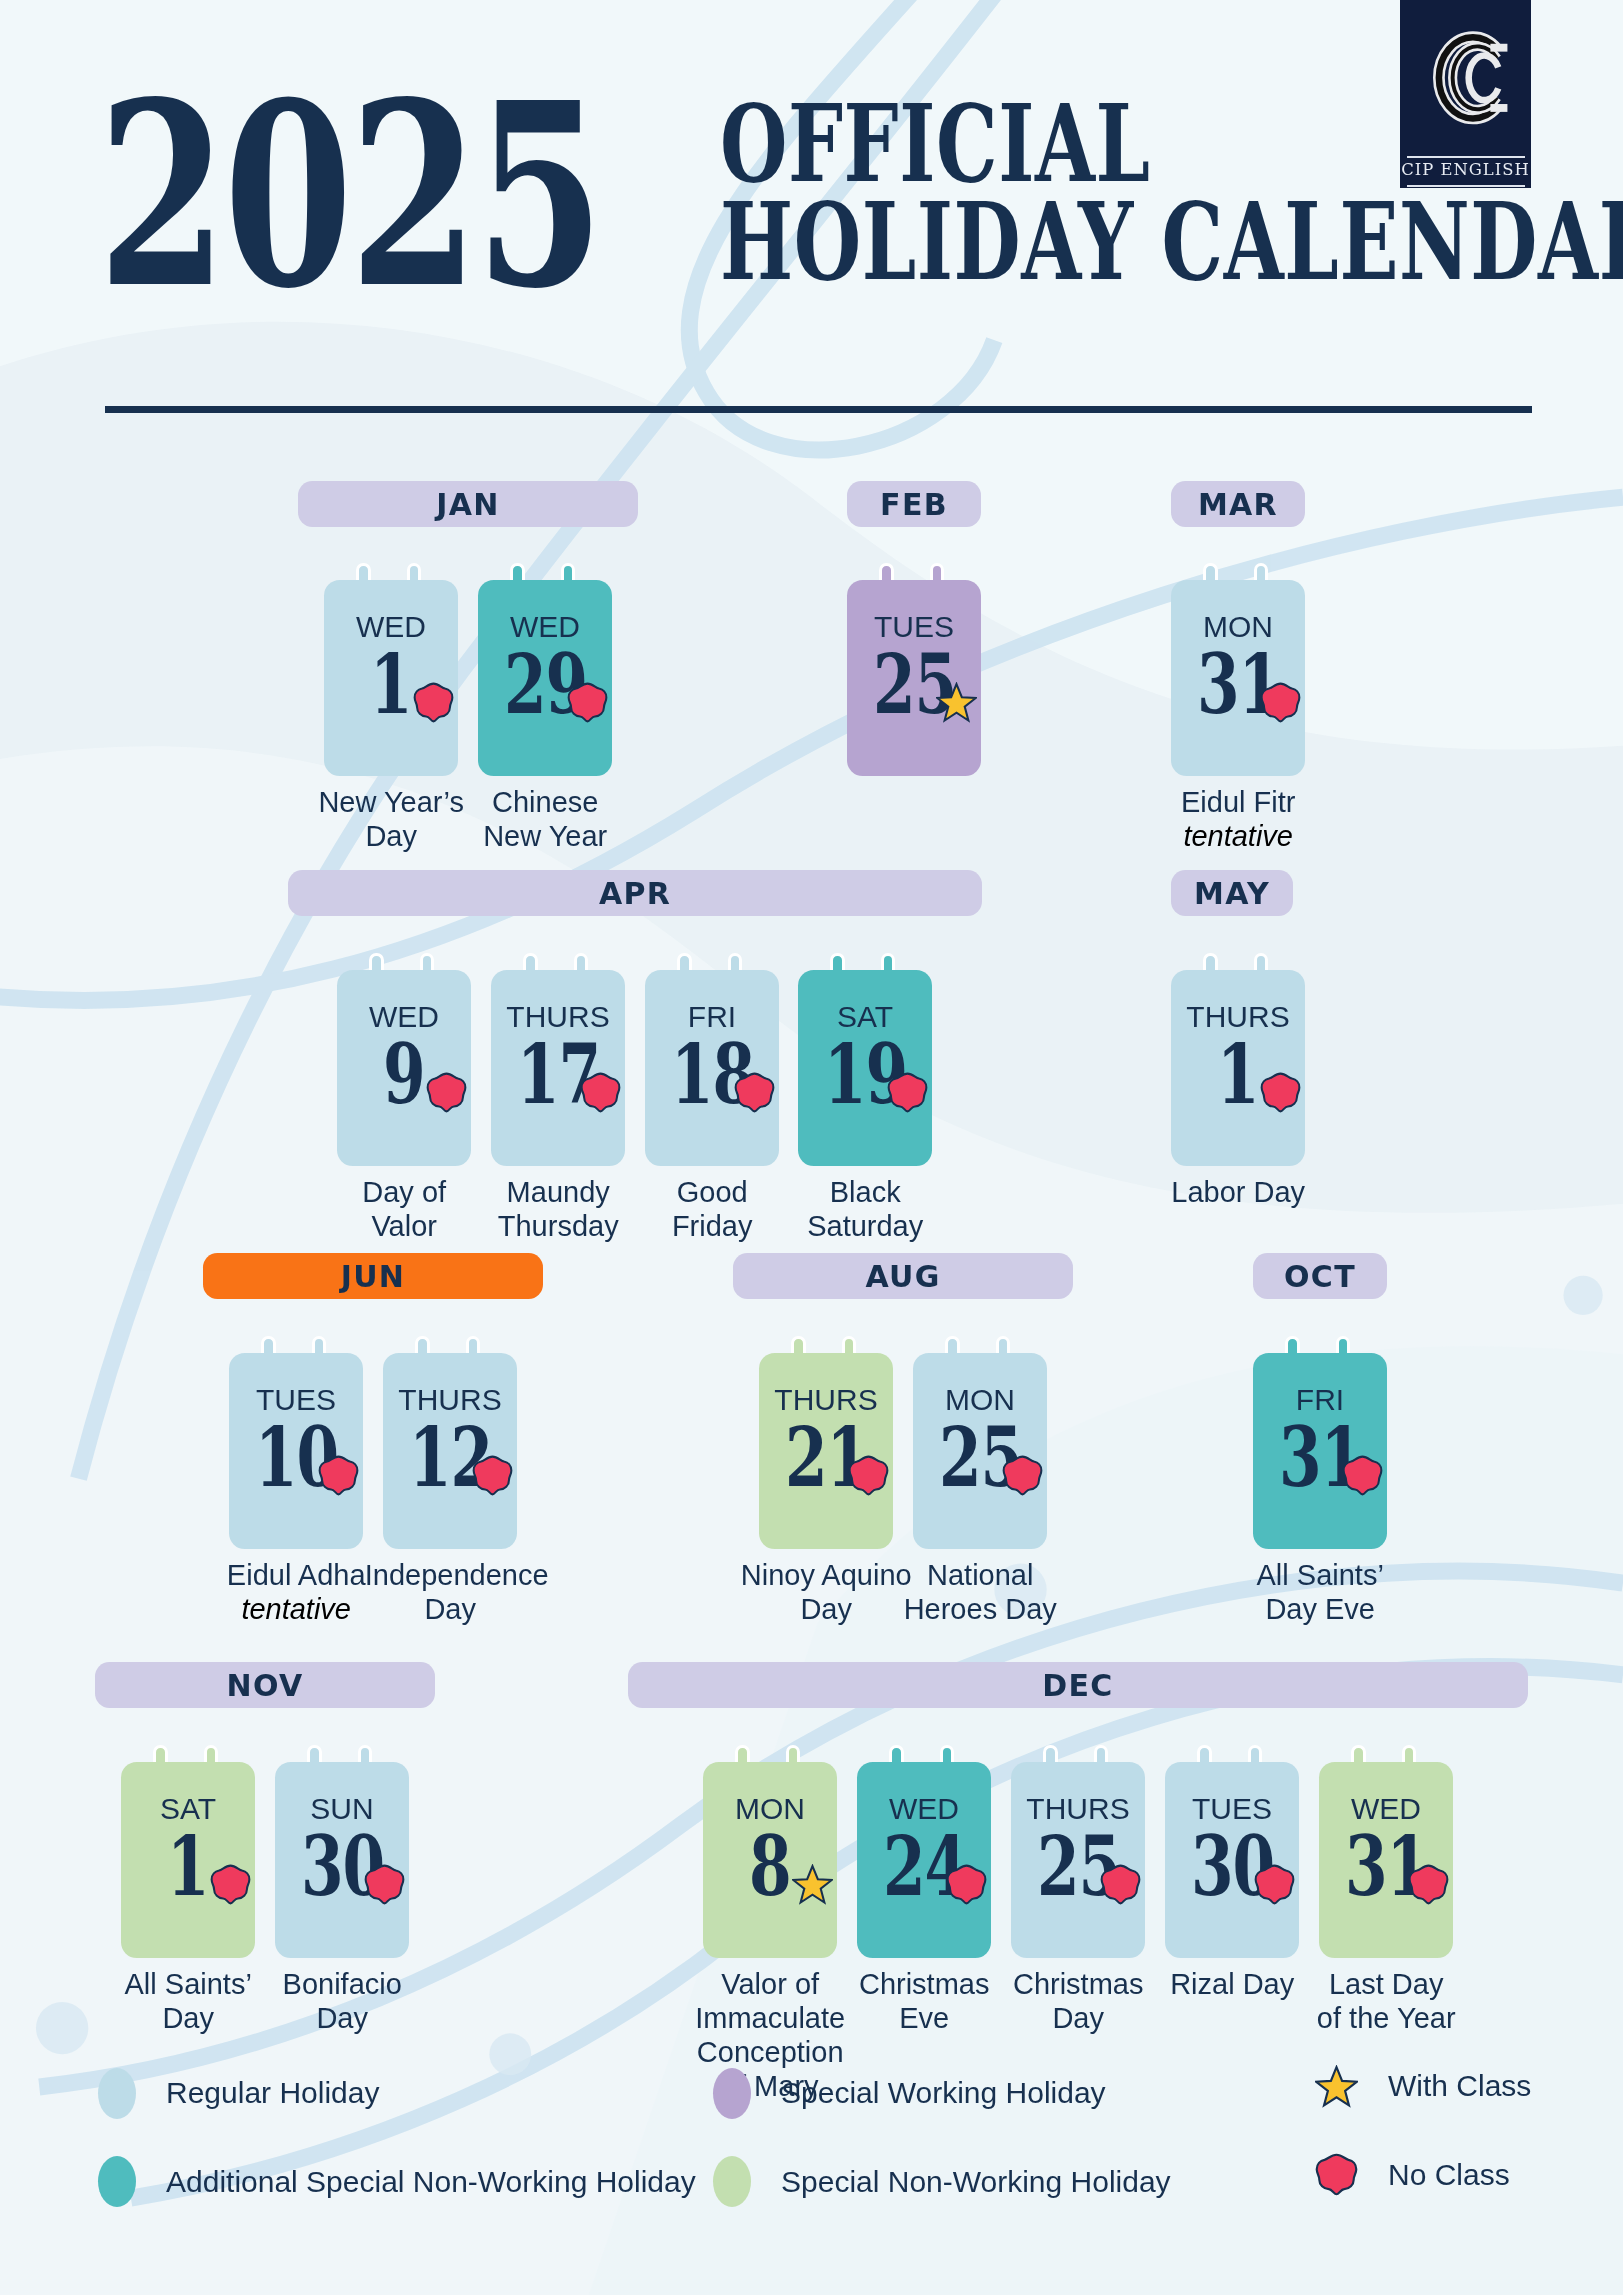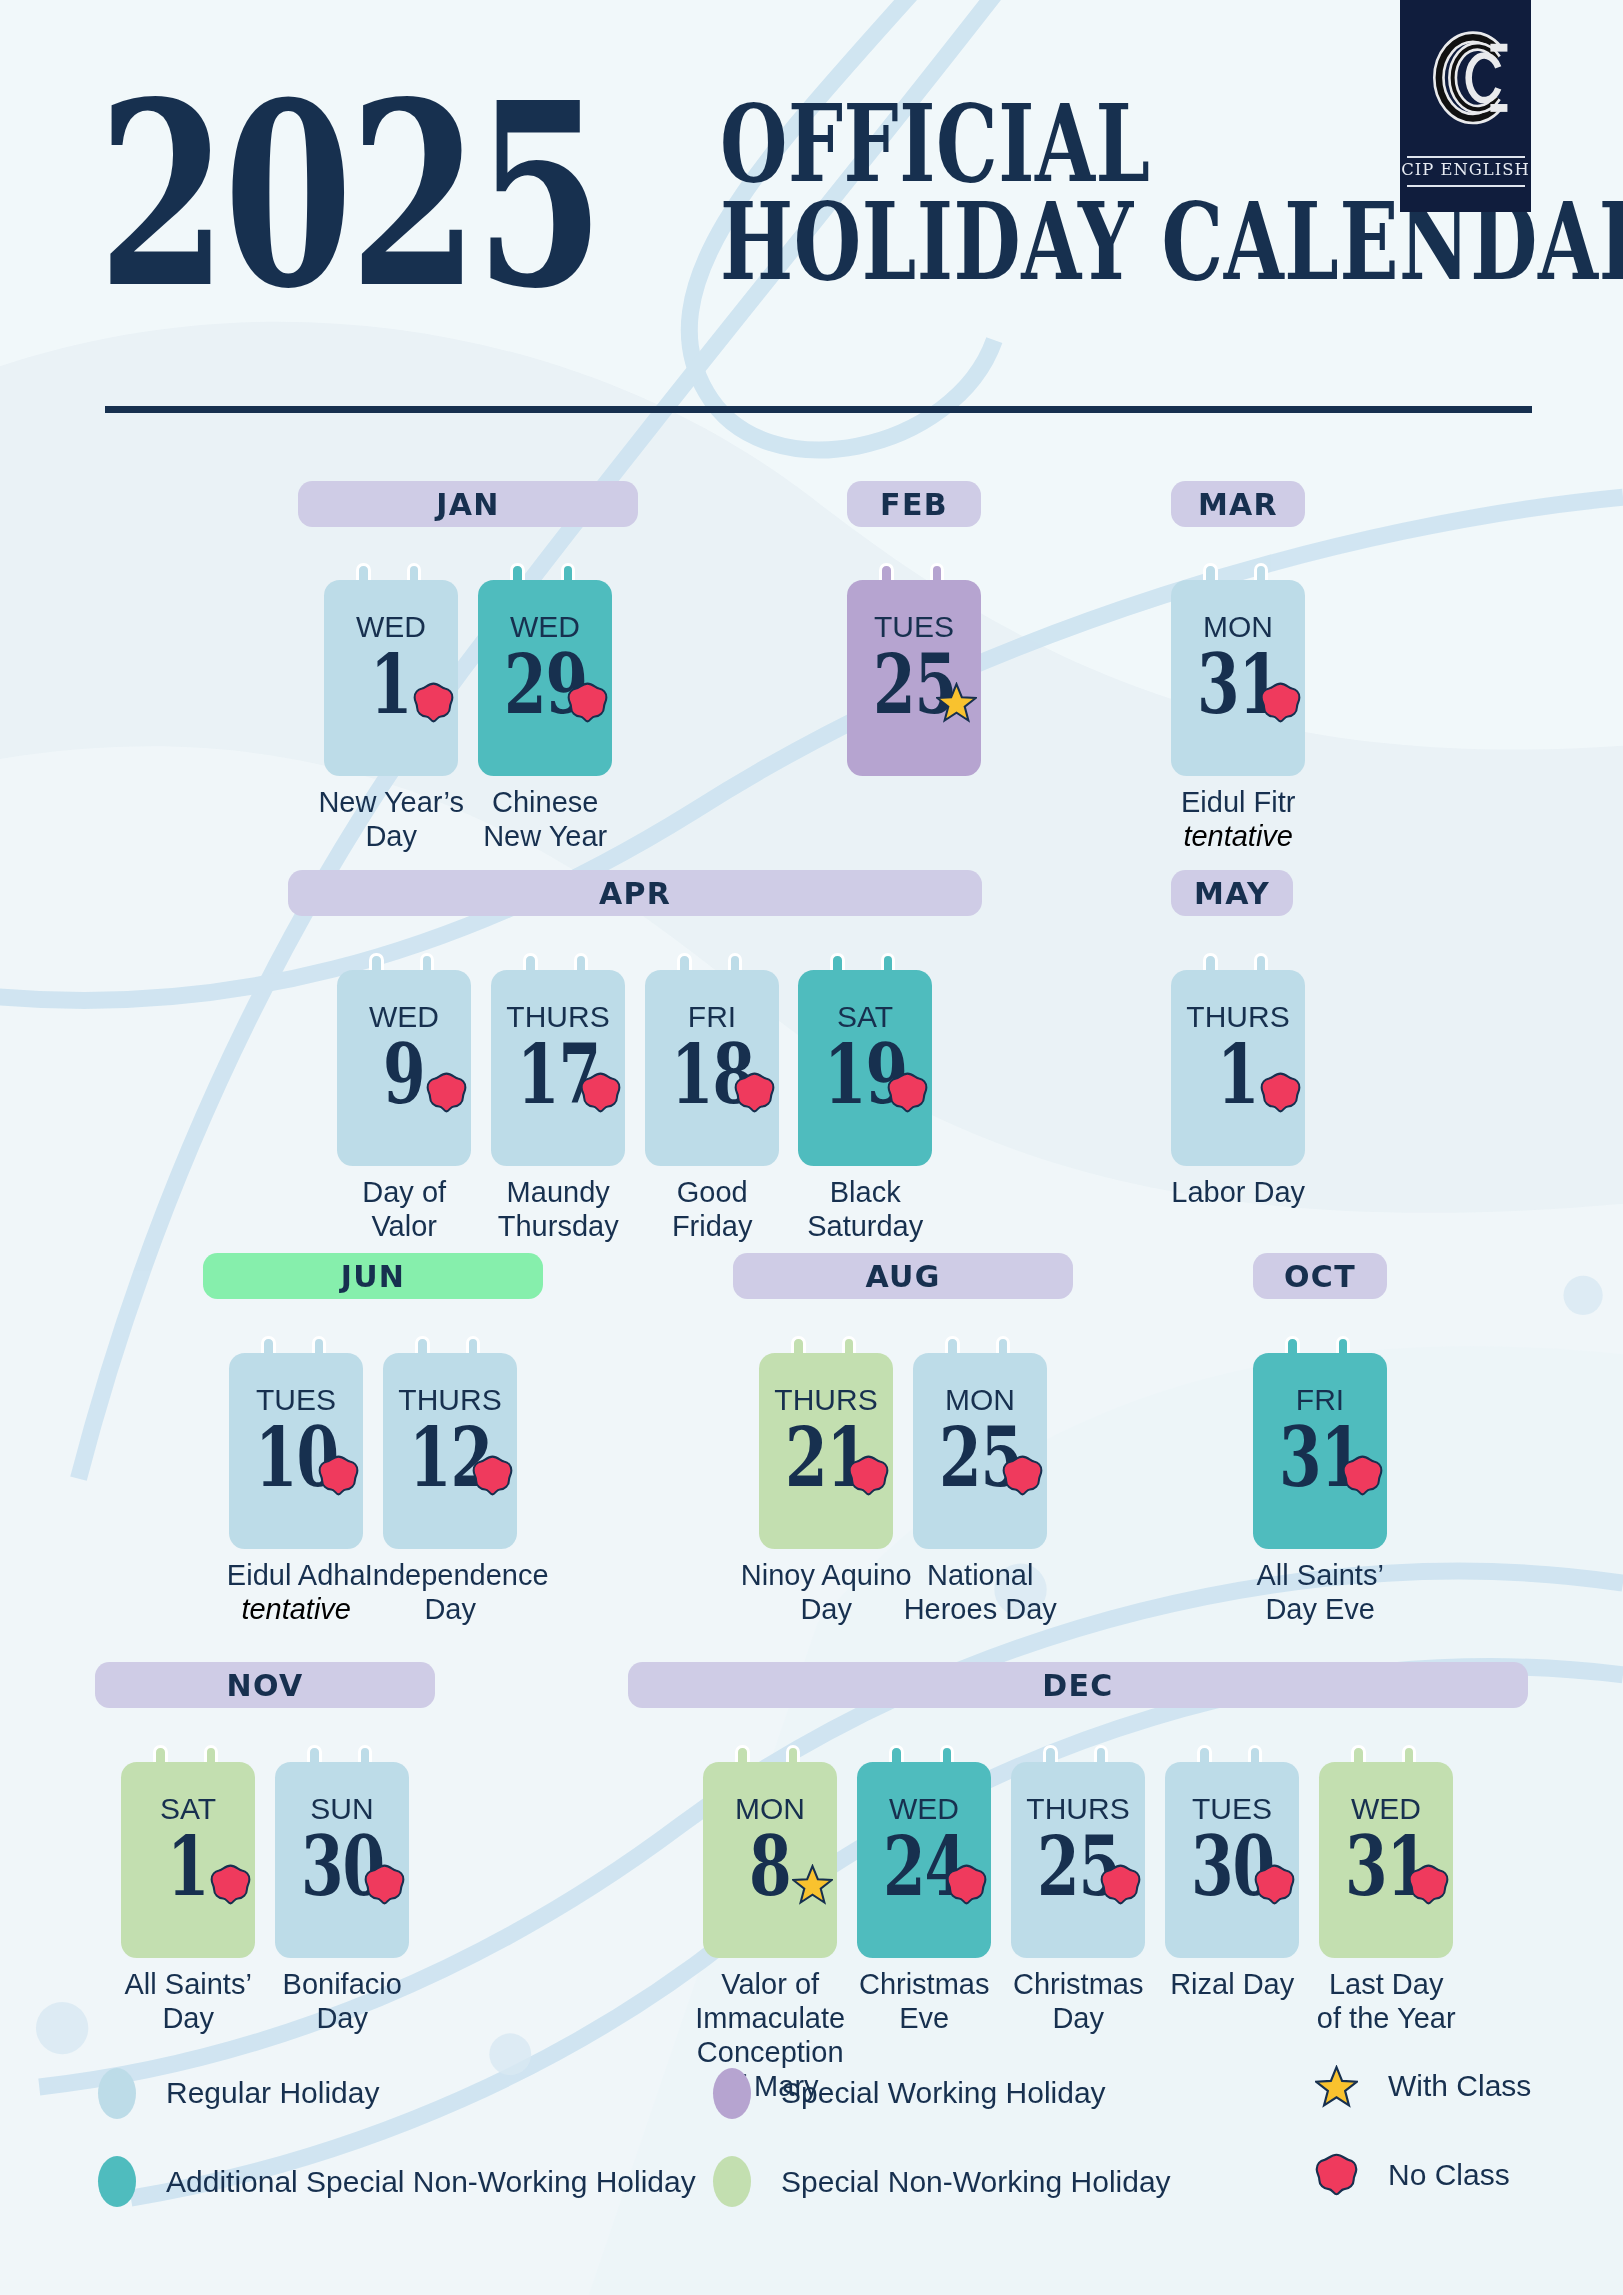--- a/index.html
+++ b/index.html
@@ -32,21 +32,21 @@
     font-size:90px;
     line-height:98px;
     letter-spacing:0.7px;
     transform:scaleX(0.86) scaleY(1.18);
     transform-origin:left top;
     white-space:nowrap;
   }
   .rule{position:absolute;left:105px;top:406px;width:1427px;height:7.2px;background:#17304f;}
 
   
-  .logo{position:absolute;left:1400px;top:0px;width:131px;height:212px;background:#101d3d;}
+  .logo{position:absolute;left:1400px;top:0px;width:131px;height:188px;background:#101d3d;}
   .logo-c{position:absolute;left:0;top:6.5px;width:131px;height:141px;}
   .logo-divider{position:absolute;left:6.5px;top:156px;width:118px;height:2px;background:#dfe4ee;}
   .logo-name{
     position:absolute;left:0;top:160px;width:131px;text-align:center;
     color:#e8ecf3;font-family:"DejaVu Serif", serif;font-size:16.4px;letter-spacing:1px;
   }
   .logo-divider2{position:absolute;left:6.5px;top:185px;width:118px;height:2px;background:#dfe4ee;}
 
   
   .pill{
@@ -318,21 +318,21 @@
             <div class="badge"><svg viewBox="0 0 100 100">
       <path d="M50 4 C62 4 70 14 78 16 C88 18 96 26 96 38 C96 48 90 52 90 62
                C90 74 80 84 68 84 C60 84 56 96 50 96 C44 96 40 84 32 84
                C20 84 10 74 10 62 C10 52 4 48 4 38 C4 26 12 18 22 16
                C30 14 38 4 50 4 Z" fill="#ef3a5d" stroke="#17304f" stroke-width="5"></path>
               </svg></div>
           </div>
         </div>
         <div class="label" style="top:222px"><span>Labor Day</span></div>
       </div>
-      <div class="pill" style="left: 203px; top: 1253px; width: 340px; background: #86efac;">JUN</div>
+      <div class="pill" style="left: 203px; top: 1253px; width: 340px; background: #f97316;">JUN</div>
       <div class="tile-wrap" style="left: 229px; top: 1336px; width: 134px; height: 340px;">
         <div class="rings">
           <div class="ring left" style="background:#bddce8;border-color:#ffffff"></div>
           <div class="ring right" style="background:#bddce8;border-color:#ffffff"></div>
         </div>
         <div class="card" style="background:#bddce8;height:196px">
           <div class="dow">TUES</div>
           <div class="numrow">
             <div class="num">10</div>
             <div class="badge"><svg viewBox="0 0 100 100">

